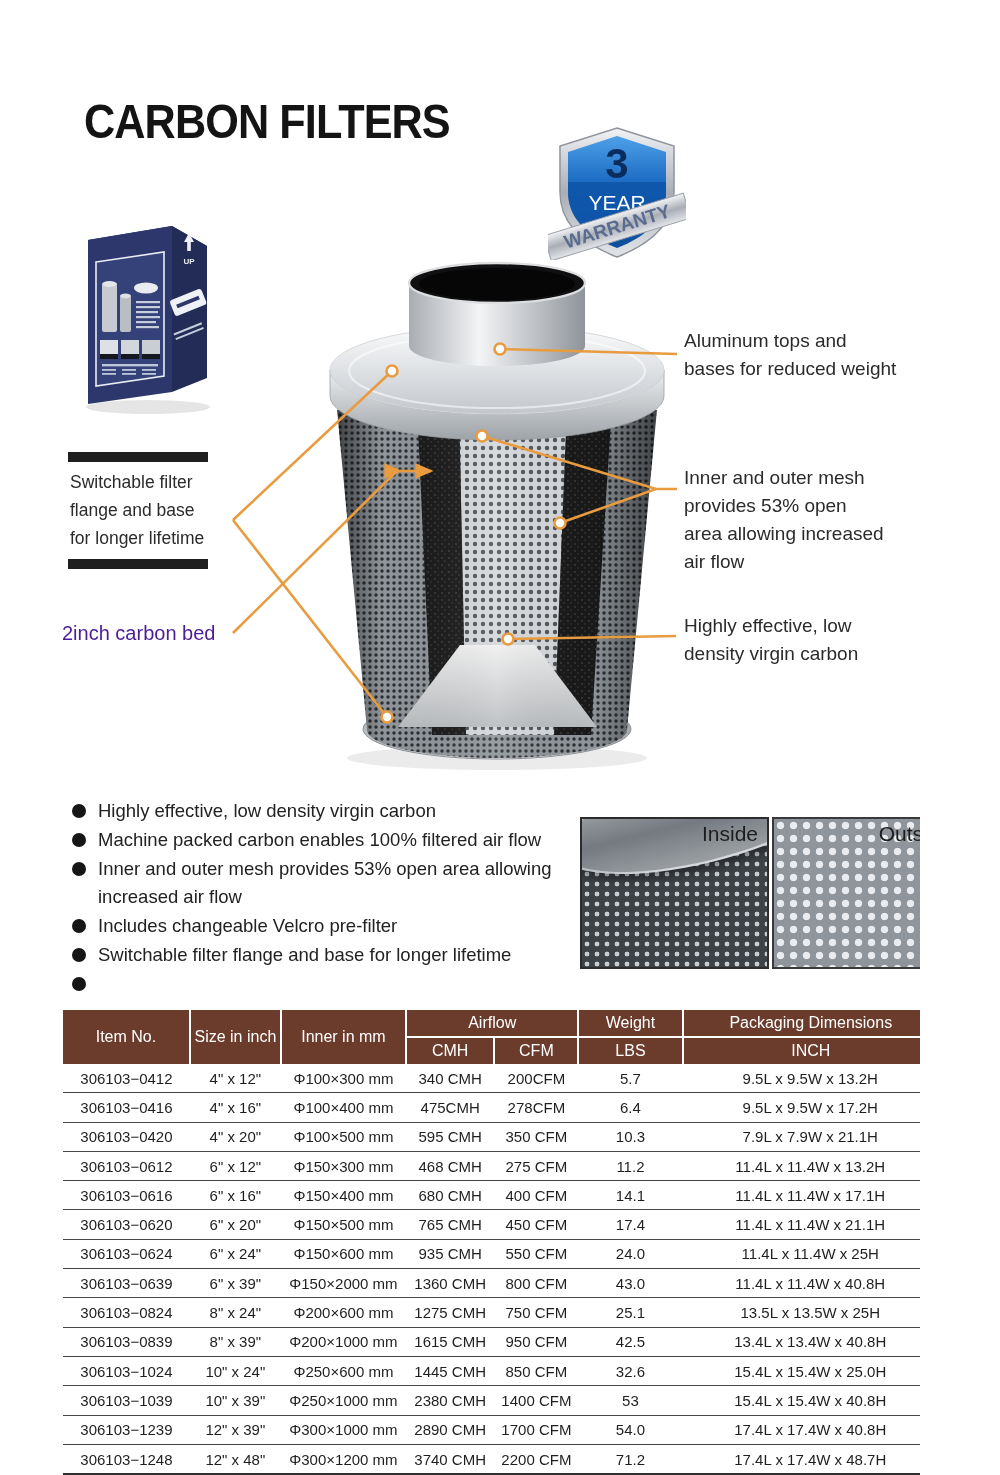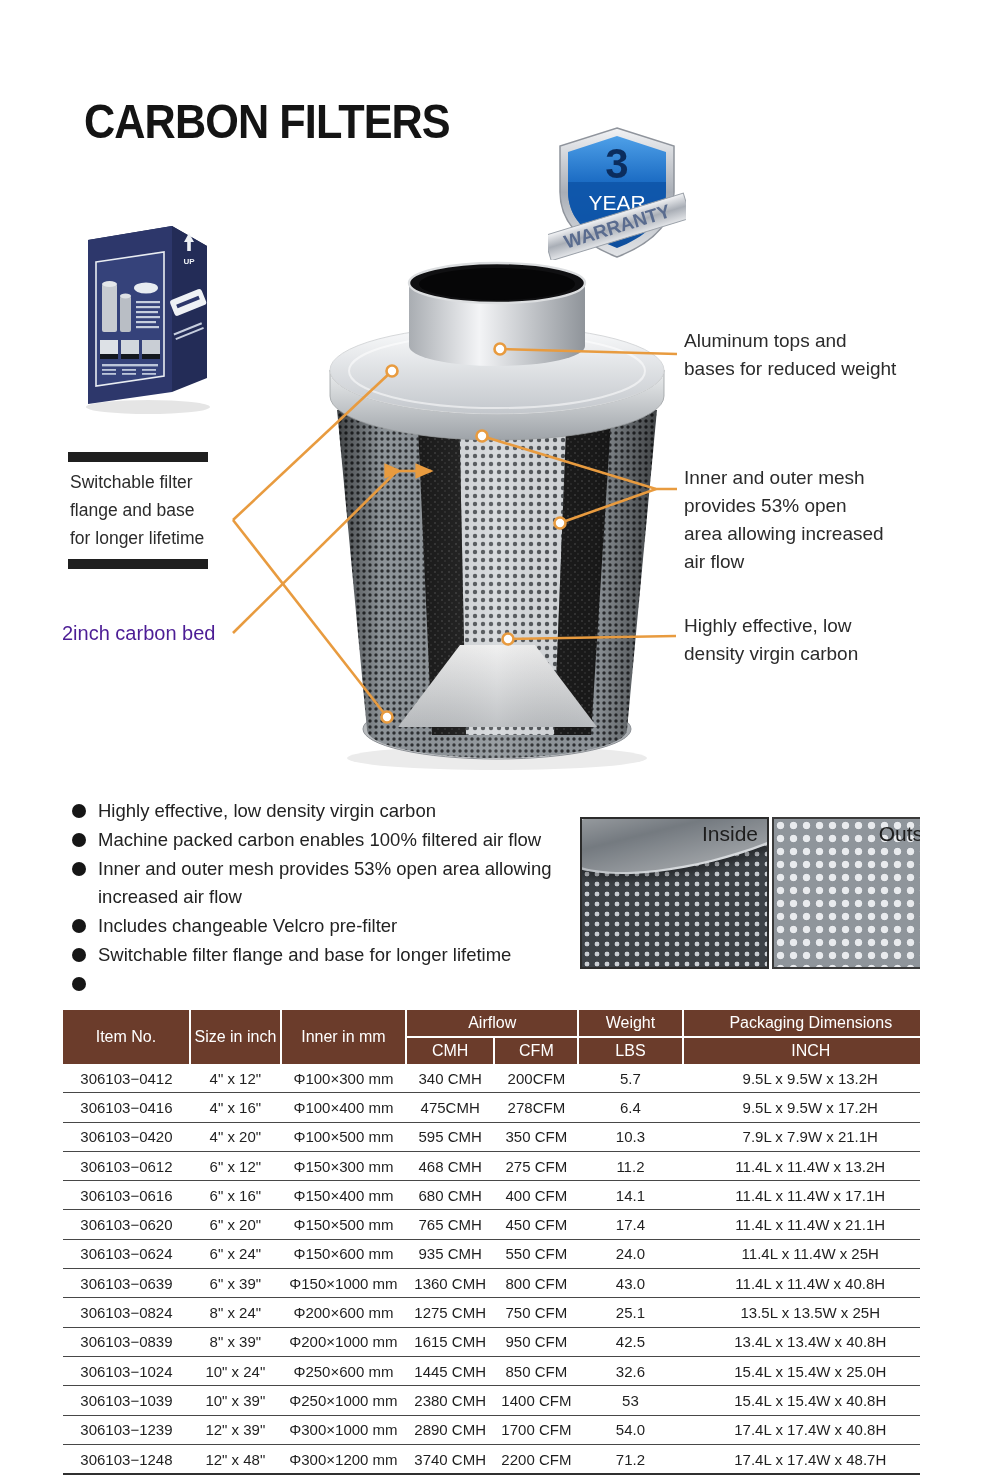--- a/index.html
+++ b/index.html
@@ -366,21 +366,21 @@
       <td>6" x 24"</td>
       <td>Φ150×600 mm</td>
       <td>935 CMH</td>
       <td>550 CFM</td>
       <td>24.0</td>
       <td>11.4L x 11.4W x 25H</td>
     </tr>
         <tr>
       <td>306103−0639</td>
       <td>6" x 39"</td>
-      <td>Φ150×1000 mm</td>
+      <td>Φ150×2000 mm</td>
       <td>1360 CMH</td>
       <td>800 CFM</td>
       <td>43.0</td>
       <td>11.4L x 11.4W x 40.8H</td>
     </tr>
         <tr>
       <td>306103−0824</td>
       <td>8" x 24"</td>
       <td>Φ200×600 mm</td>
       <td>1275 CMH</td>

